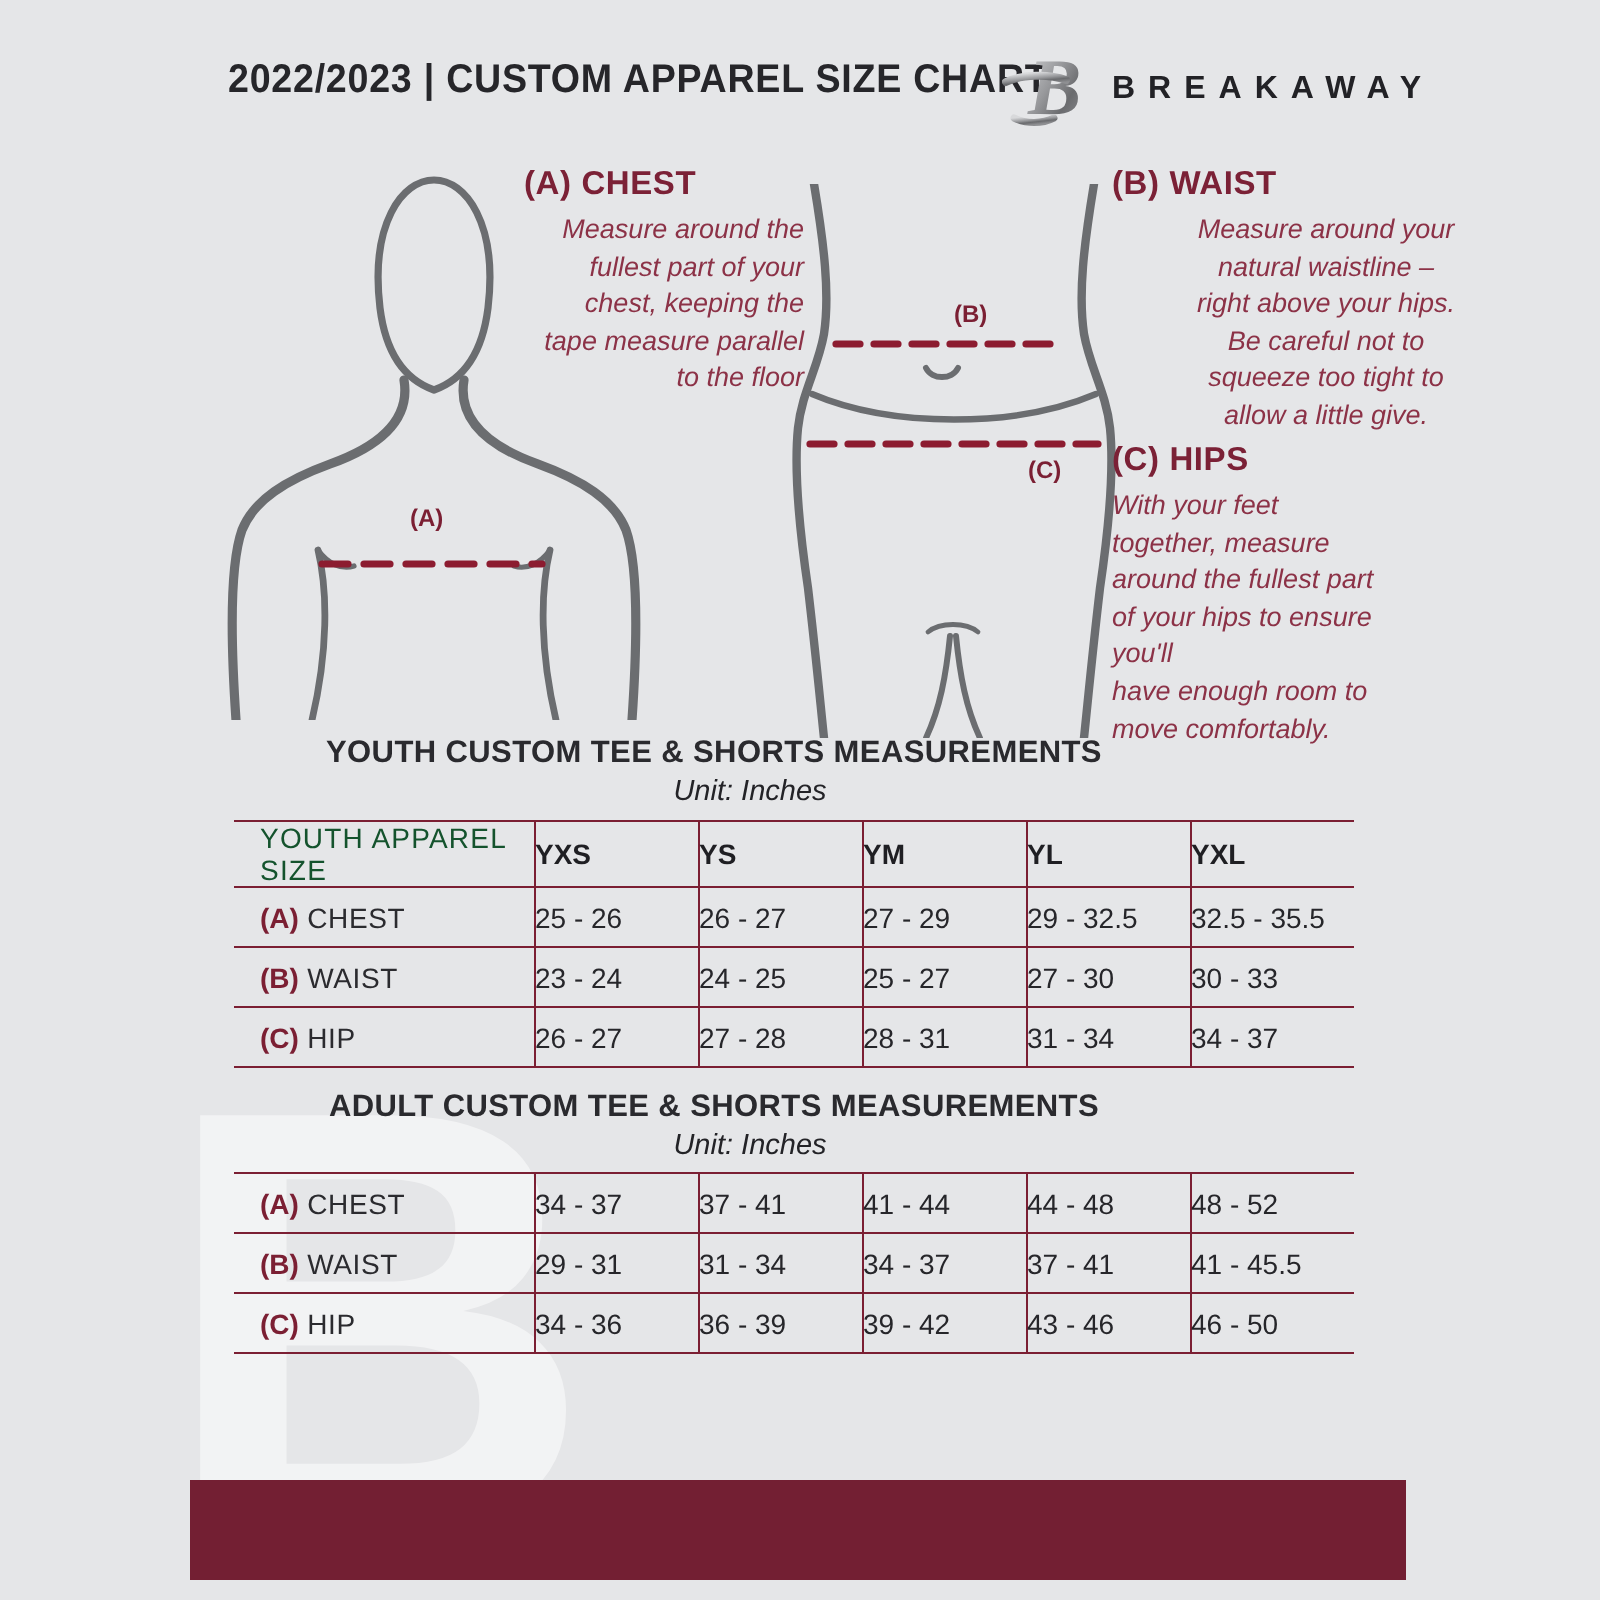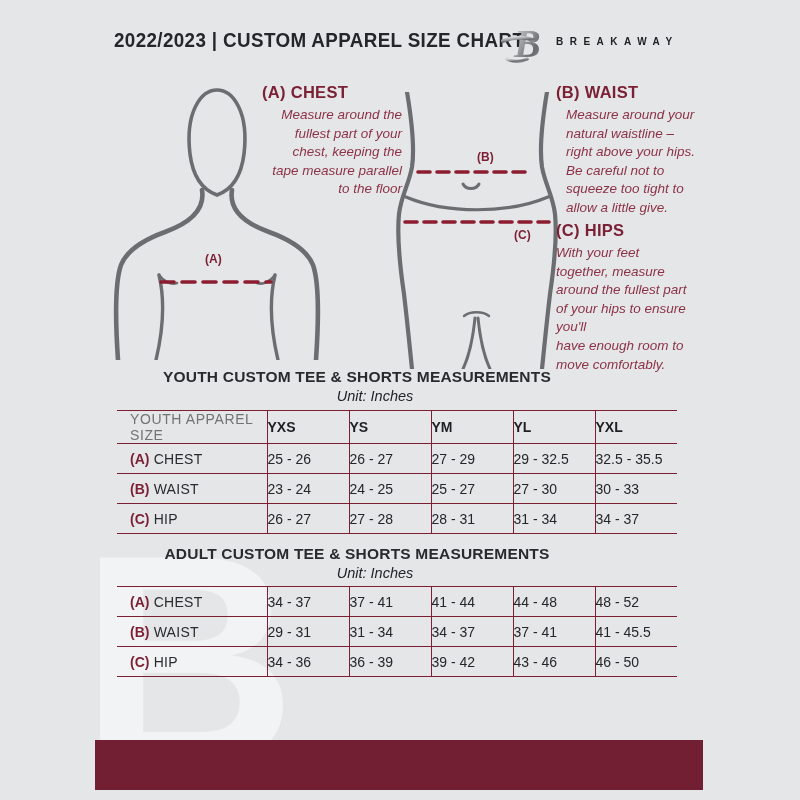--- a/index.html
+++ b/index.html
@@ -3,40 +3,40 @@
 <meta charset="utf-8">
 <style>
   html,body{margin:0;padding:0;}
   body{width:800px;height:800px;background:#e5e6e8;font-family:"Liberation Sans",sans-serif;overflow:hidden;}
   #canvas{position:relative;width:800px;height:800px;background:#e5e6e8;}
   .abs{position:absolute;}
 
   
   .doc-title{left:114px;top:29px;font-size:20px;font-weight:bold;color:#26262a;letter-spacing:.4px;transform:scaleX(.94);transform-origin:left;white-space:nowrap;}
   .brand-logo{left:501px;top:21px;width:44px;height:44px;}
-  .brand-name{left:556px;top:36px;font-size:10px;font-weight:bold;color:#222226;letter-spacing:6.5px;white-space:nowrap;}
+  .brand-name{left:556px;top:36px;font-size:16px;font-weight:bold;color:#222226;letter-spacing:6.5px;white-space:nowrap;}
 
   
   .sec-title{font-size:16.5px;font-weight:bold;color:#7b2136;letter-spacing:.3px;white-space:nowrap;}
   .sec-body{font-size:13.5px;font-style:italic;color:#8c3247;line-height:18.6px;white-space:pre-line;}
 
   
   .fig{pointer-events:none;}
   .marker{font-size:12px;font-weight:bold;color:#7b1f33;}
 
   
   .tbl-title{width:480px;left:117px;text-align:center;font-size:15.5px;font-weight:600;color:#2a2a2e;letter-spacing:.2px;}
   .tbl-unit{width:480px;left:135px;text-align:center;font-size:14.5px;font-style:italic;color:#232327;}
   table.size{border-collapse:collapse;table-layout:fixed;width:560px;}
   table.size td{padding:0;text-align:left;font-size:14px;color:#26262a;border-top:1.5px solid #7b1f33;}
   table.size tr:last-child td{border-bottom:1.5px solid #7b1f33;}
   table.size td + td{border-left:1.4px solid #7b1f33;}
   table.size td.rowhead{text-align:left;padding-left:13px;}
   table.size tr.head td{height:32px;font-weight:bold;color:#1f1f23;}
-  table.size tr.head td.rowhead{font-weight:normal;font-size:14px;color:#737373;letter-spacing:.6px;}
+  table.size tr.head td.rowhead{font-weight:normal;font-size:14px;color:#14532d;letter-spacing:.6px;}
   table.size tr.data td{height:29px;}
   table.size td .pfx{color:#7b1f33;font-weight:bold;}
   table.size td .lbl{color:#2b2b2f;letter-spacing:.3px;}
 
   .watermark{left:80px;top:530px;font-size:300px;font-weight:bold;color:rgba(255,255,255,.5);line-height:260px;}
   .footer-bar{left:95px;top:740px;width:608px;height:50px;background:#731f33;}
 </style>
 </head>
 <body>
 
@@ -97,21 +97,21 @@
   </div>
 
   <div class="abs sec-title" style="left:262px;top:83px;">(A) CHEST</div>
   <div class="abs sec-body" style="left:262px;top:106px;width:140px;text-align:right;">Measure around the
 fullest part of your
 chest, keeping the
 tape measure parallel
 to the floor</div>
 
   <div class="abs sec-title" style="left:556px;top:83px;">(B) WAIST</div>
-  <div class="abs sec-body" style="left:566px;top:106px;width:150px;">Measure around your
+  <div class="abs sec-body" style="left:588px;top:106px;width:150px;text-align:center;">Measure around your
 natural waistline –
 right above your hips.
 Be careful not to
 squeeze too tight to
 allow a little give.</div>
 
   <div class="abs sec-title" style="left:556px;top:221px;">(C) HIPS</div>
   <div class="abs sec-body" style="left:556px;top:244px;width:155px;">With your feet
 together, measure
 around the fullest part

